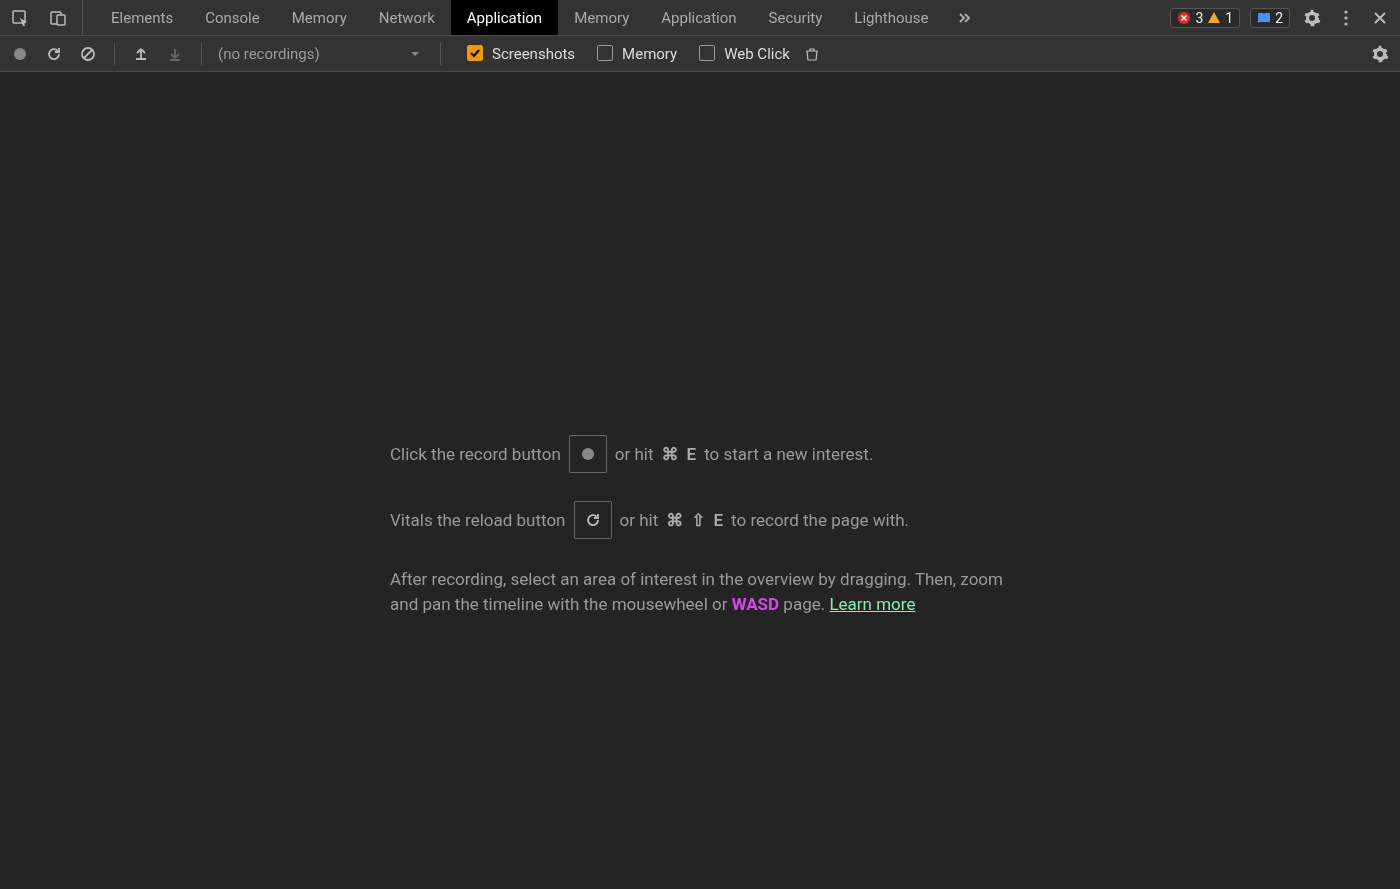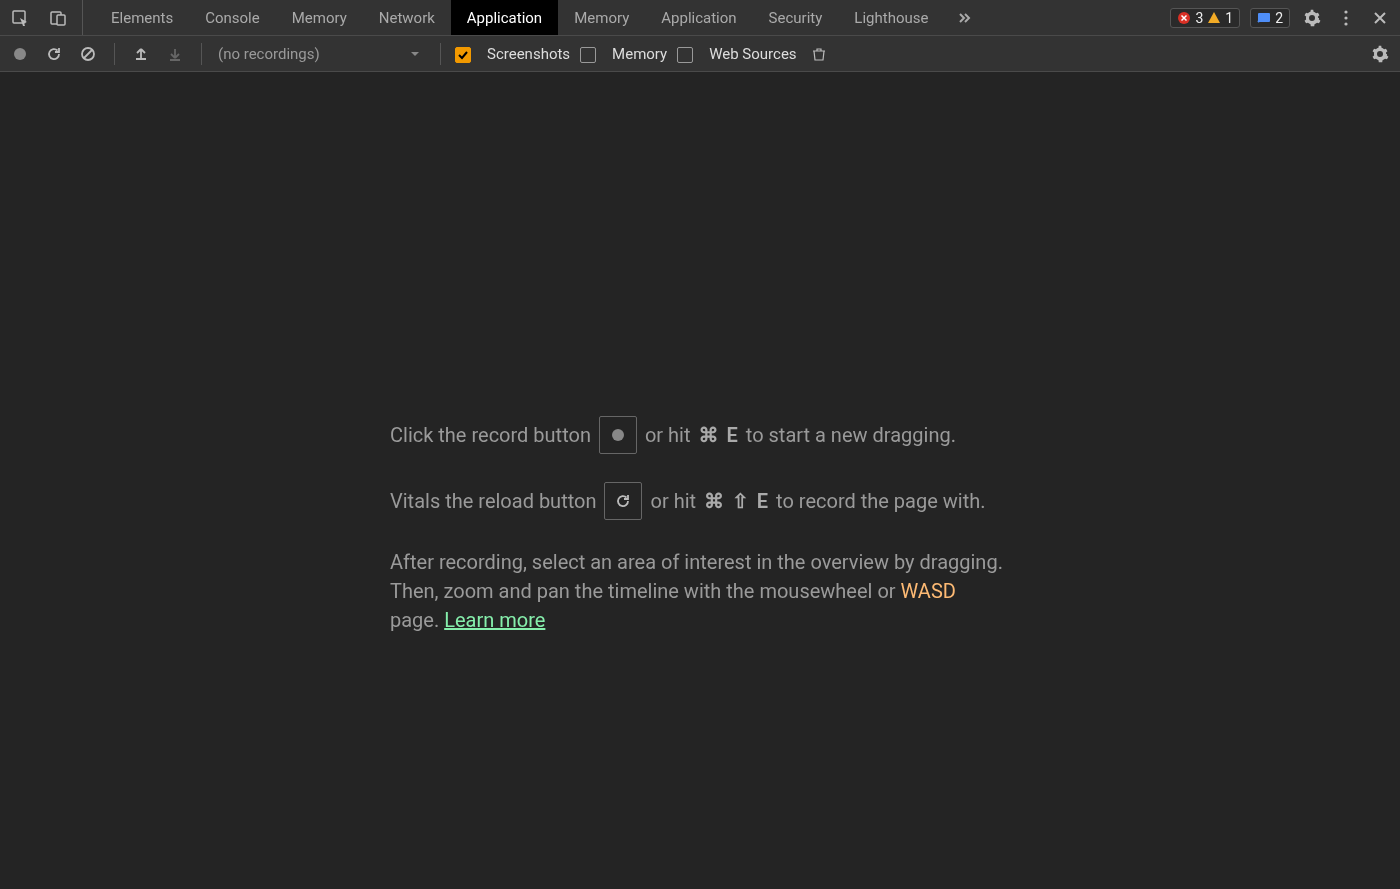--- a/index.html
+++ b/index.html
@@ -76,56 +76,56 @@
     padding: 0 8px;
     gap: 10px;
   }
   .tb-sep { width:1px; height:22px; background:#555; margin:0 4px; }
   .tb-btn { display:flex; align-items:center; justify-content:center; width:24px; height:24px; color:#bbb; }
   .tb-btn.dim { color:#777; }
   .recordings-select {
     display:flex; align-items:center; justify-content:space-between;
     width: 210px; color:#999; font-size:15px; padding:0 6px 0 2px;
   }
-  .chk { display:flex; align-items:flex-end; gap:16px; color:#ddd; font-size:15px; }
+  .chk { display:flex; align-items:flex-start; gap:9px; color:#ddd; font-size:15px;margin-left:12px; }
   .chkbox {
     width:16px; height:16px; border:1px solid #999; border-radius:2px;
     display:flex; align-items:center; justify-content:center;
     background:transparent;
   }
   .chkbox.checked { background:#f29900; border-color:#f29900; }
   .chkbox.checked svg { display:block; }
   .chkbox svg { display:none; }
 
   .content {
     position: relative;
     height: calc(100% - 72px);
     display:flex;
     align-items:center;
     justify-content:center;
     background:#242424;
   }
   .content-inner {
     width: 620px;
     color:#9a9a9a;
-    font-size:20px;
+    font-size:17px;
     line-height:1.45;
     margin-top: 90px;
   }
   .row { display:flex; align-items:center; flex-wrap:wrap; gap:8px; margin-bottom:28px; }
   .inline-btn {
     border:1px solid #666;
     width:38px; height:38px;
     display:flex; align-items:center; justify-content:center;
     color:#bbb;
     border-radius:2px;
   }
   .kbd { color:#aaa; font-weight:600; }
   .para { color:#9a9a9a; }
-  .para strong { color:#fdba74; font-weight:400; }
+  .para strong { color:#d946ef; font-weight:700; }
   a.learn { color:#86efac; text-decoration:underline; }
 
   .toolbar-right { margin-left:auto; display:flex; align-items:center; }
 </style>
 </head>
 <body>
 
 <div class="topbar">
   <div class="topbar-left">
     <span class="ic-btn">
@@ -246,21 +246,21 @@
   <label class="chk">
     <span class="chkbox">
       
     </span>
     <span>Memory</span>
   </label>
   <label class="chk">
     <span class="chkbox">
       
     </span>
-    <span>Web Sources</span>
+    <span>Web Click</span>
   </label>
   <span class="tb-btn">
     <svg width="16" height="16" viewBox="0 0 16 16" fill="#bbb">
         <path d="M3 5h10l-1 9H4zM6 3h4v2H6zM2 5h12" stroke="#bbb" stroke-width="1.2" fill="none"></path>
       </svg>
   </span>
 
   <div class="toolbar-right">
     <span class="tb-btn">
       <svg width="18" height="18" viewBox="0 0 18 18" fill="#bbb">
@@ -275,21 +275,21 @@
     <div class="row">
       <span>Click the record button</span>
       <span class="inline-btn">
         <svg width="16" height="16" viewBox="0 0 16 16">
             <circle cx="8" cy="8" r="6" fill="#888"></circle>
           </svg>
       </span>
       <span>or hit</span>
       <span class="kbd">⌘</span>
       <span class="kbd">E</span>
-      <span>to start a new dragging.</span>
+      <span>to start a new interest.</span>
     </div>
 
     <div class="row">
       <span>Vitals the reload button</span>
       <span class="inline-btn">
         <svg width="16" height="16" viewBox="0 0 16 16" fill="none" stroke="#bbb" stroke-width="1.8">
             <path d="M13 8a5 5 0 11-1.5-3.5"></path>
             <path d="M13 2v4h-4"></path>
           </svg>
       </span>

